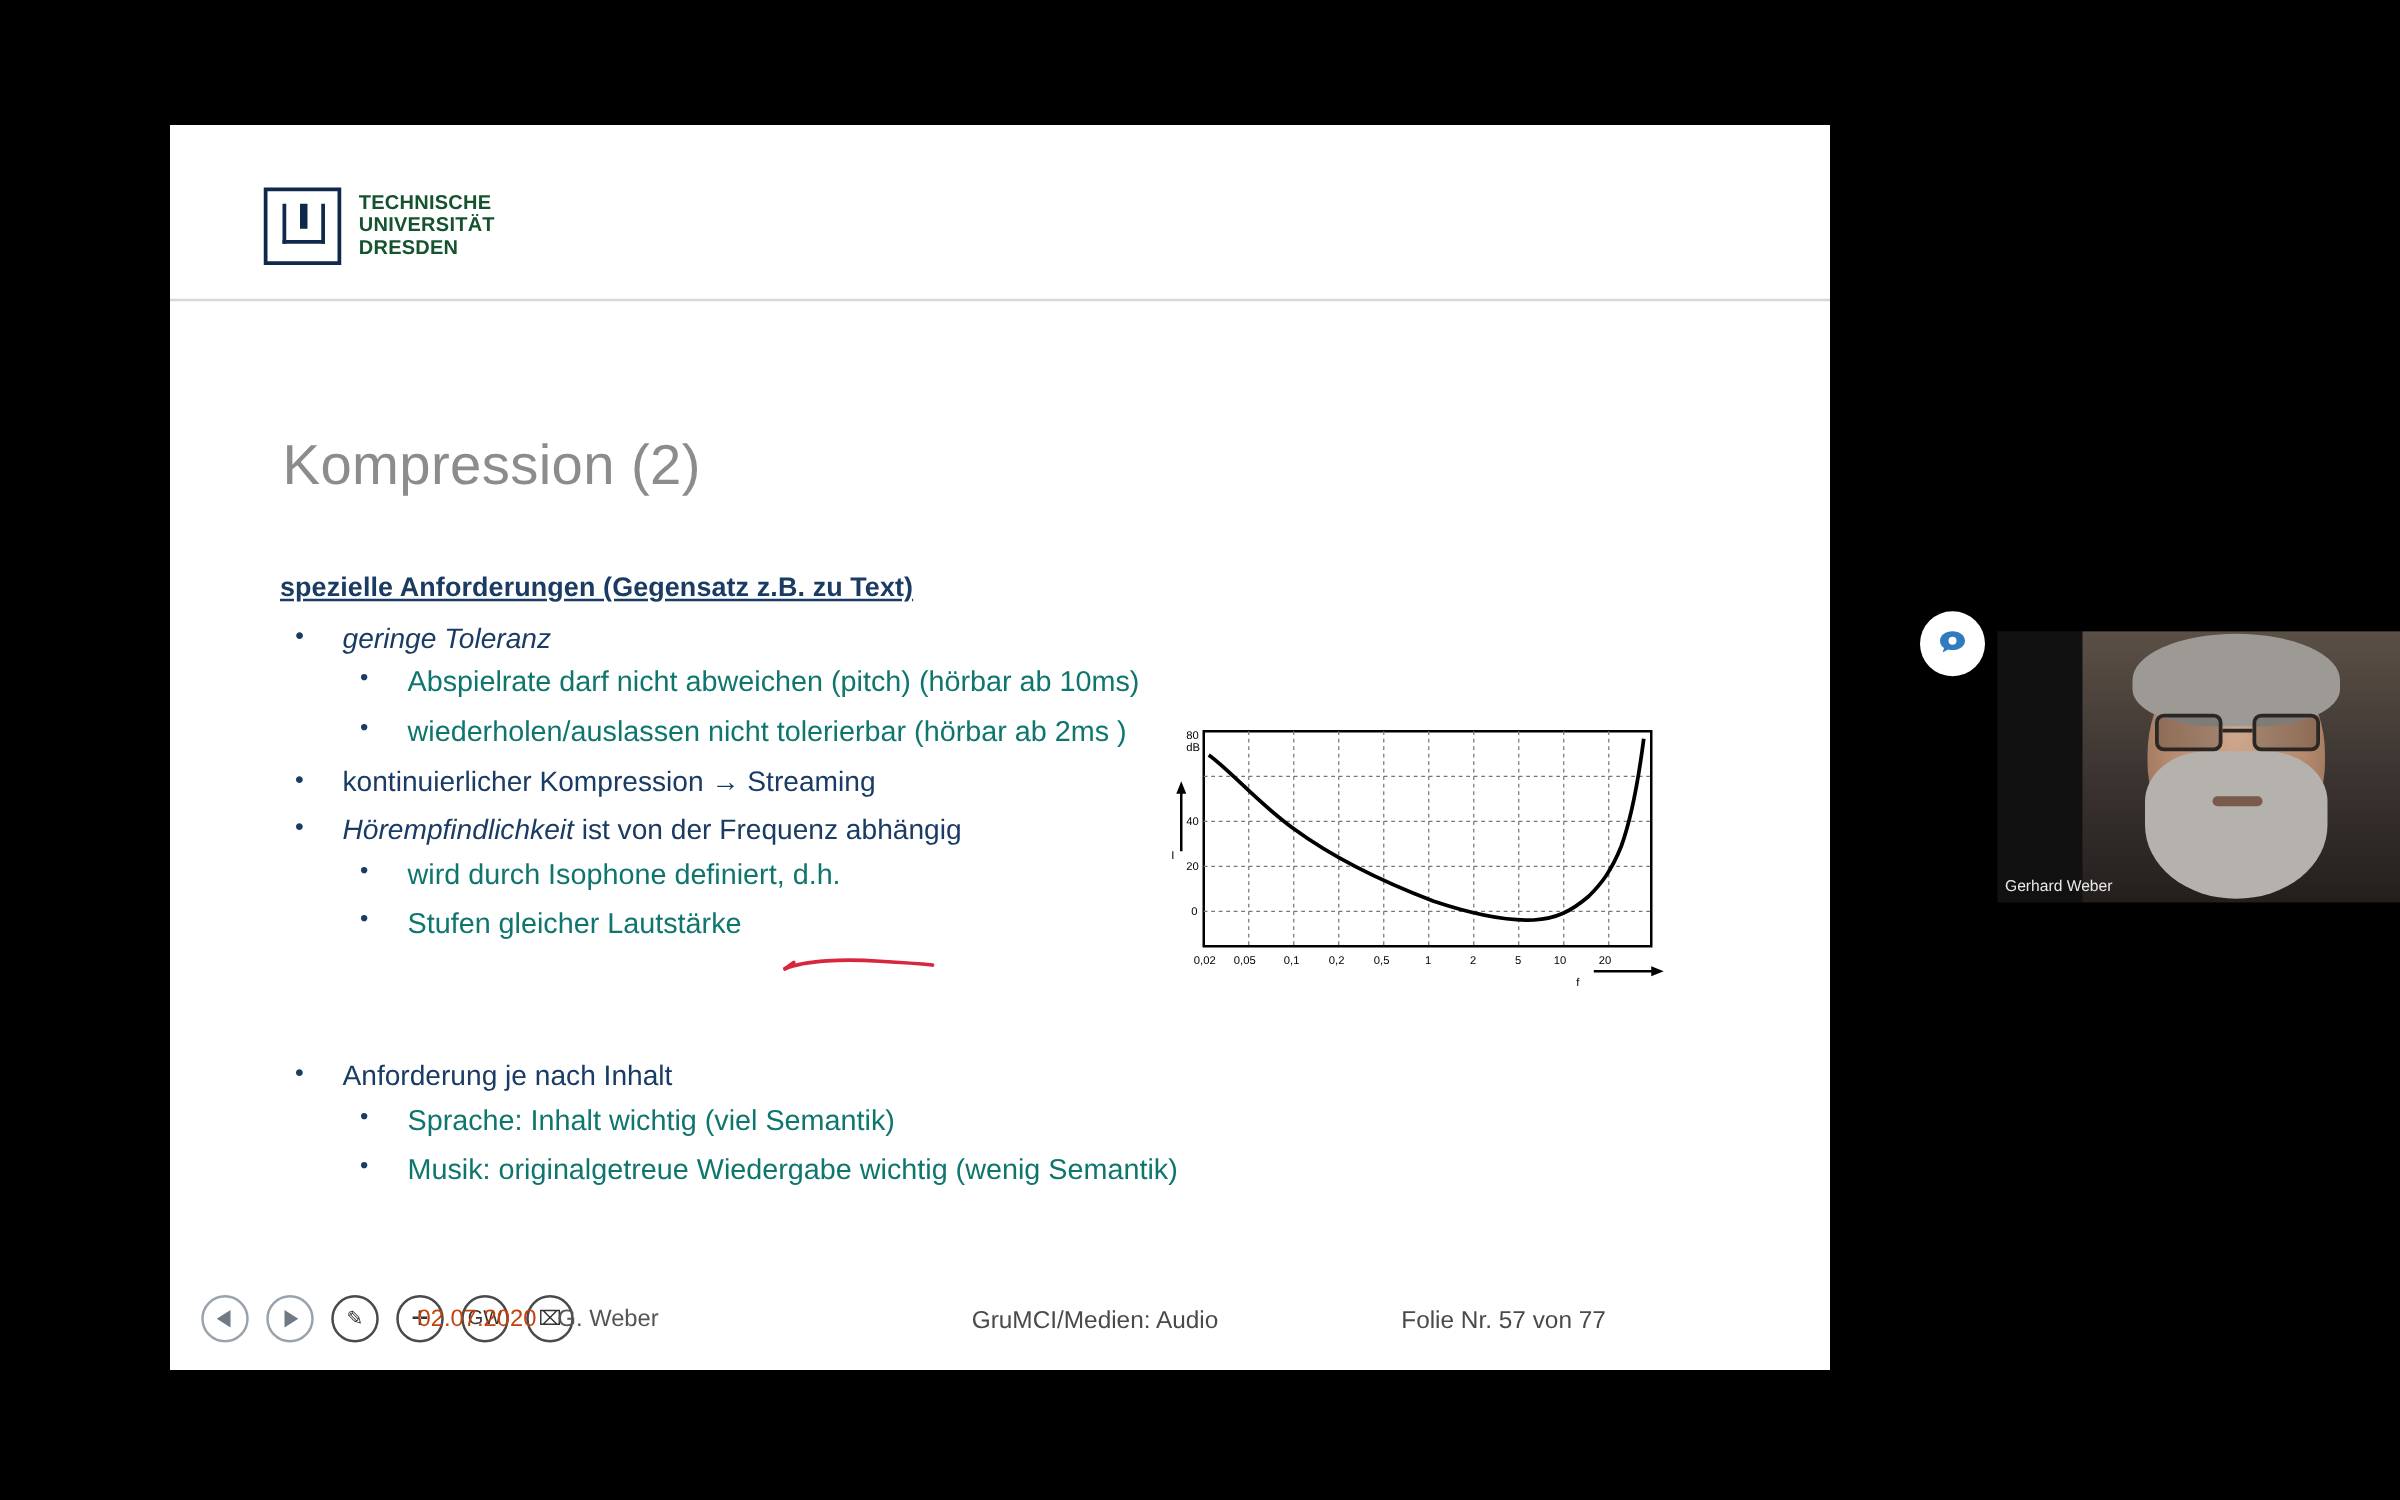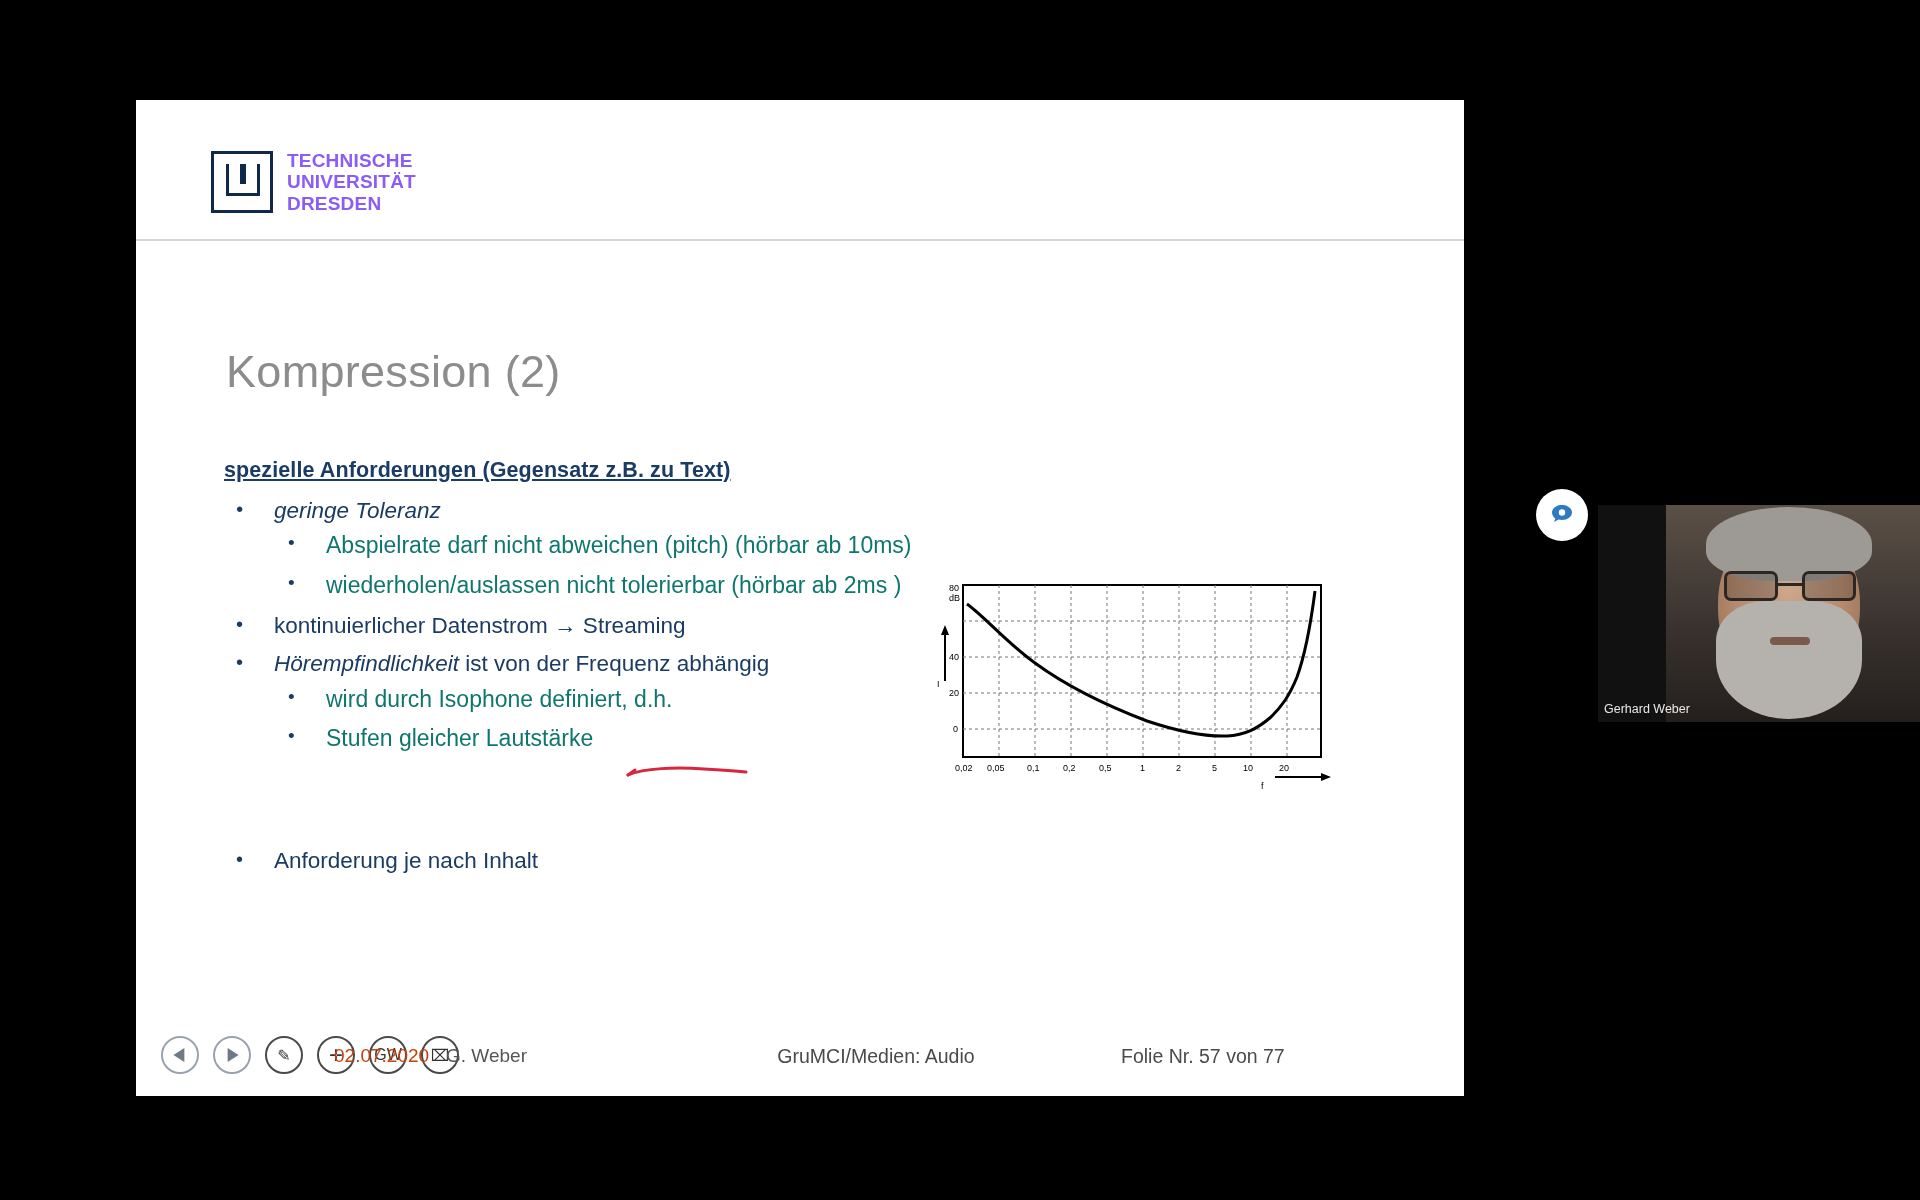--- a/index.html
+++ b/index.html
@@ -59,23 +59,23 @@
   .logo-mark::after {
     content: "";
     position: absolute;
     left: 26px;
     top: 10px;
     width: 6px;
     height: 20px;
     background: #10284a;
   }
   .logo-text {
-    color: #8b5cf6;
+    color: #14532d;
     font-weight: bold;
-    font-size: 19px;
+    font-size: 16px;
     line-height: 1.12;
     letter-spacing: 0.2px;
   }
 
   .header-rule {
     position: absolute;
     left: 0;
     top: 139px;
     width: 1328px;
     height: 2px;
@@ -385,33 +385,37 @@
       <ul class="l1">
         <li>
           <span class="btxt ital">geringe Toleranz</span>
           <ul class="l2">
             <li>Abspielrate darf nicht abweichen (pitch) (hörbar ab 10ms)</li>
             <li>wiederholen/auslassen nicht tolerierbar (hörbar ab 2ms )</li>
           </ul>
         </li>
 
         <li>
-          <span class="btxt">kontinuierlicher Datenstrom → Streaming</span>
+          <span class="btxt">kontinuierlicher Kompression → Streaming</span>
         </li>
 
         <li>
           <span class="btxt"><span class="ital">Hörempfindlichkeit</span><span> ist von der Frequenz abhängig</span></span>
           <ul class="l2">
             <li>wird durch Isophone definiert, d.h.</li>
             <li>Stufen gleicher Lautstärke</li>
           </ul>
         </li>
 
         <li style="margin-top:92px">
           <span class="btxt">Anforderung je nach Inhalt</span>
+          <ul class="l2">
+            <li>Sprache: Inhalt wichtig (viel Semantik)</li>
+            <li>Musik: originalgetreue Wiedergabe wichtig (wenig Semantik)</li>
+          </ul>
         </li>
       </ul>
     </div>
 
     <svg class="annot-underline" viewBox="0 0 122 12">
       <path d="M2 9 C 18 2, 50 1, 78 3 C 96 4, 110 5, 120 6" stroke="#d7263d" stroke-width="3" fill="none" stroke-linecap="round"></path>
       <path d="M2 9 L 9 4" stroke="#d7263d" stroke-width="3" fill="none" stroke-linecap="round"></path>
     </svg>
 
     <div class="chart-wrap">

